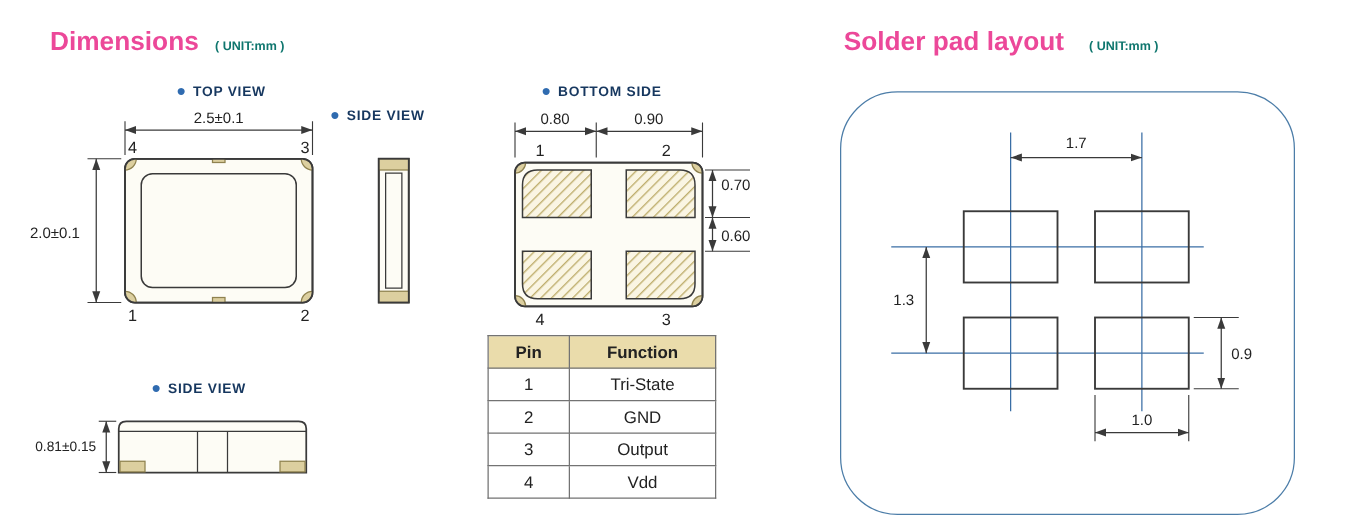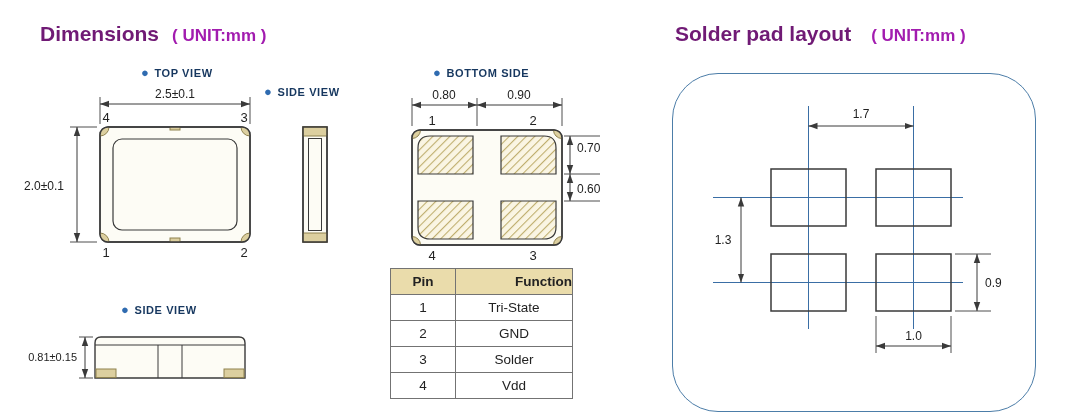--- a/index.html
+++ b/index.html
@@ -1,22 +1,22 @@
 <!DOCTYPE html>
 <html><head>
 <meta charset="utf-8">
 <style>
   html,body { margin:0; padding:0; background:#ffffff; }
   .canvas {
     position:relative; width:1080px; height:420px; overflow:hidden;
     background:#ffffff; font-family:"Liberation Sans", sans-serif;
   }
   .section-head { position:absolute; display:flex; align-items:baseline; gap:13px; white-space:nowrap; }
-  .section-head .title { font-size:21px; font-weight:700; color:#701a75; }
-  .section-head .unit  { font-size:17px; font-weight:700; color:#a21caf; }
+  .section-head .title { font-size:21px; font-weight:700; color:#ec4899; }
+  .section-head .unit  { font-size:10px; font-weight:700; color:#0f766e; }
   .view-label { position:absolute; font-size:11px; font-weight:700; letter-spacing:0.6px;
                 color:#16375f; white-space:nowrap; }
   .view-label .bullet { color:#2f6bb0; font-size:13px; margin-right:5px; }
   svg { position:absolute; overflow:visible; }
   svg text { font-family:"Liberation Sans", sans-serif; }
   .dim-line { stroke:#3a3a3a; stroke-width:1; marker-start:url(#arr); marker-end:url(#arr); fill:none; }
   .ext-line { stroke:#3a3a3a; stroke-width:0.9; fill:none; }
   .dim-text { font-size:12px; fill:#222; }
   .dim-text-sm { font-size:11px; fill:#222; }
   .pin-num { font-size:13px; fill:#222; }
@@ -25,21 +25,21 @@
   .inner-stroke { fill:none; stroke:#3a3a3a; stroke-width:1.2; }
   .pad-beige { fill:#dccf9f; stroke:#8f824f; stroke-width:1; }
   .pad-hatch { fill:url(#hatch); stroke:#3a3a3a; stroke-width:1.2; }
   .centerline { stroke:#3a6ea5; stroke-width:1; fill:none; }
   .pad-outline { fill:none; stroke:#3a3a3a; stroke-width:1.5; }
   .pin-table { position:absolute; left:390px; top:268px; border-collapse:collapse;
                font-size:13.5px; color:#222; text-align:center; table-layout:fixed; }
   .pin-table th, .pin-table td { border:1px solid #737373; height:25px; padding:0; }
   .pin-table th { background:#eadcab; font-weight:700; color:#222; }
   .pin-table td { background:#ffffff; }
-  .col-pin { width:64px; } .col-fn { width:116px;text-align:right; }
+  .col-pin { width:64px; } .col-fn { width:116px; }
   .solder-panel { position:absolute; left:672px; top:73px; width:364px; height:339px;
                   border:1.6px solid #4c7da8; border-radius:46px; box-sizing:border-box; background:#ffffff;padding-left:19px; }
   .solder-panel svg { left:0; top:0; }
 </style>
 </head>
 <body>
 
 <div class="canvas">
 
   <div class="section-head" style="left:40px; top:22px;">
@@ -183,21 +183,21 @@
       <tr>
         <td>1</td>
         <td>Tri-State</td>
       </tr>
       <tr>
         <td>2</td>
         <td>GND</td>
       </tr>
       <tr>
         <td>3</td>
-        <td>Solder</td>
+        <td>Output</td>
       </tr>
       <tr>
         <td>4</td>
         <td>Vdd</td>
       </tr>
     </tbody>
   </table>
 
   <div class="solder-panel">
     <svg width="364" height="339" viewBox="0 0 364 339">

